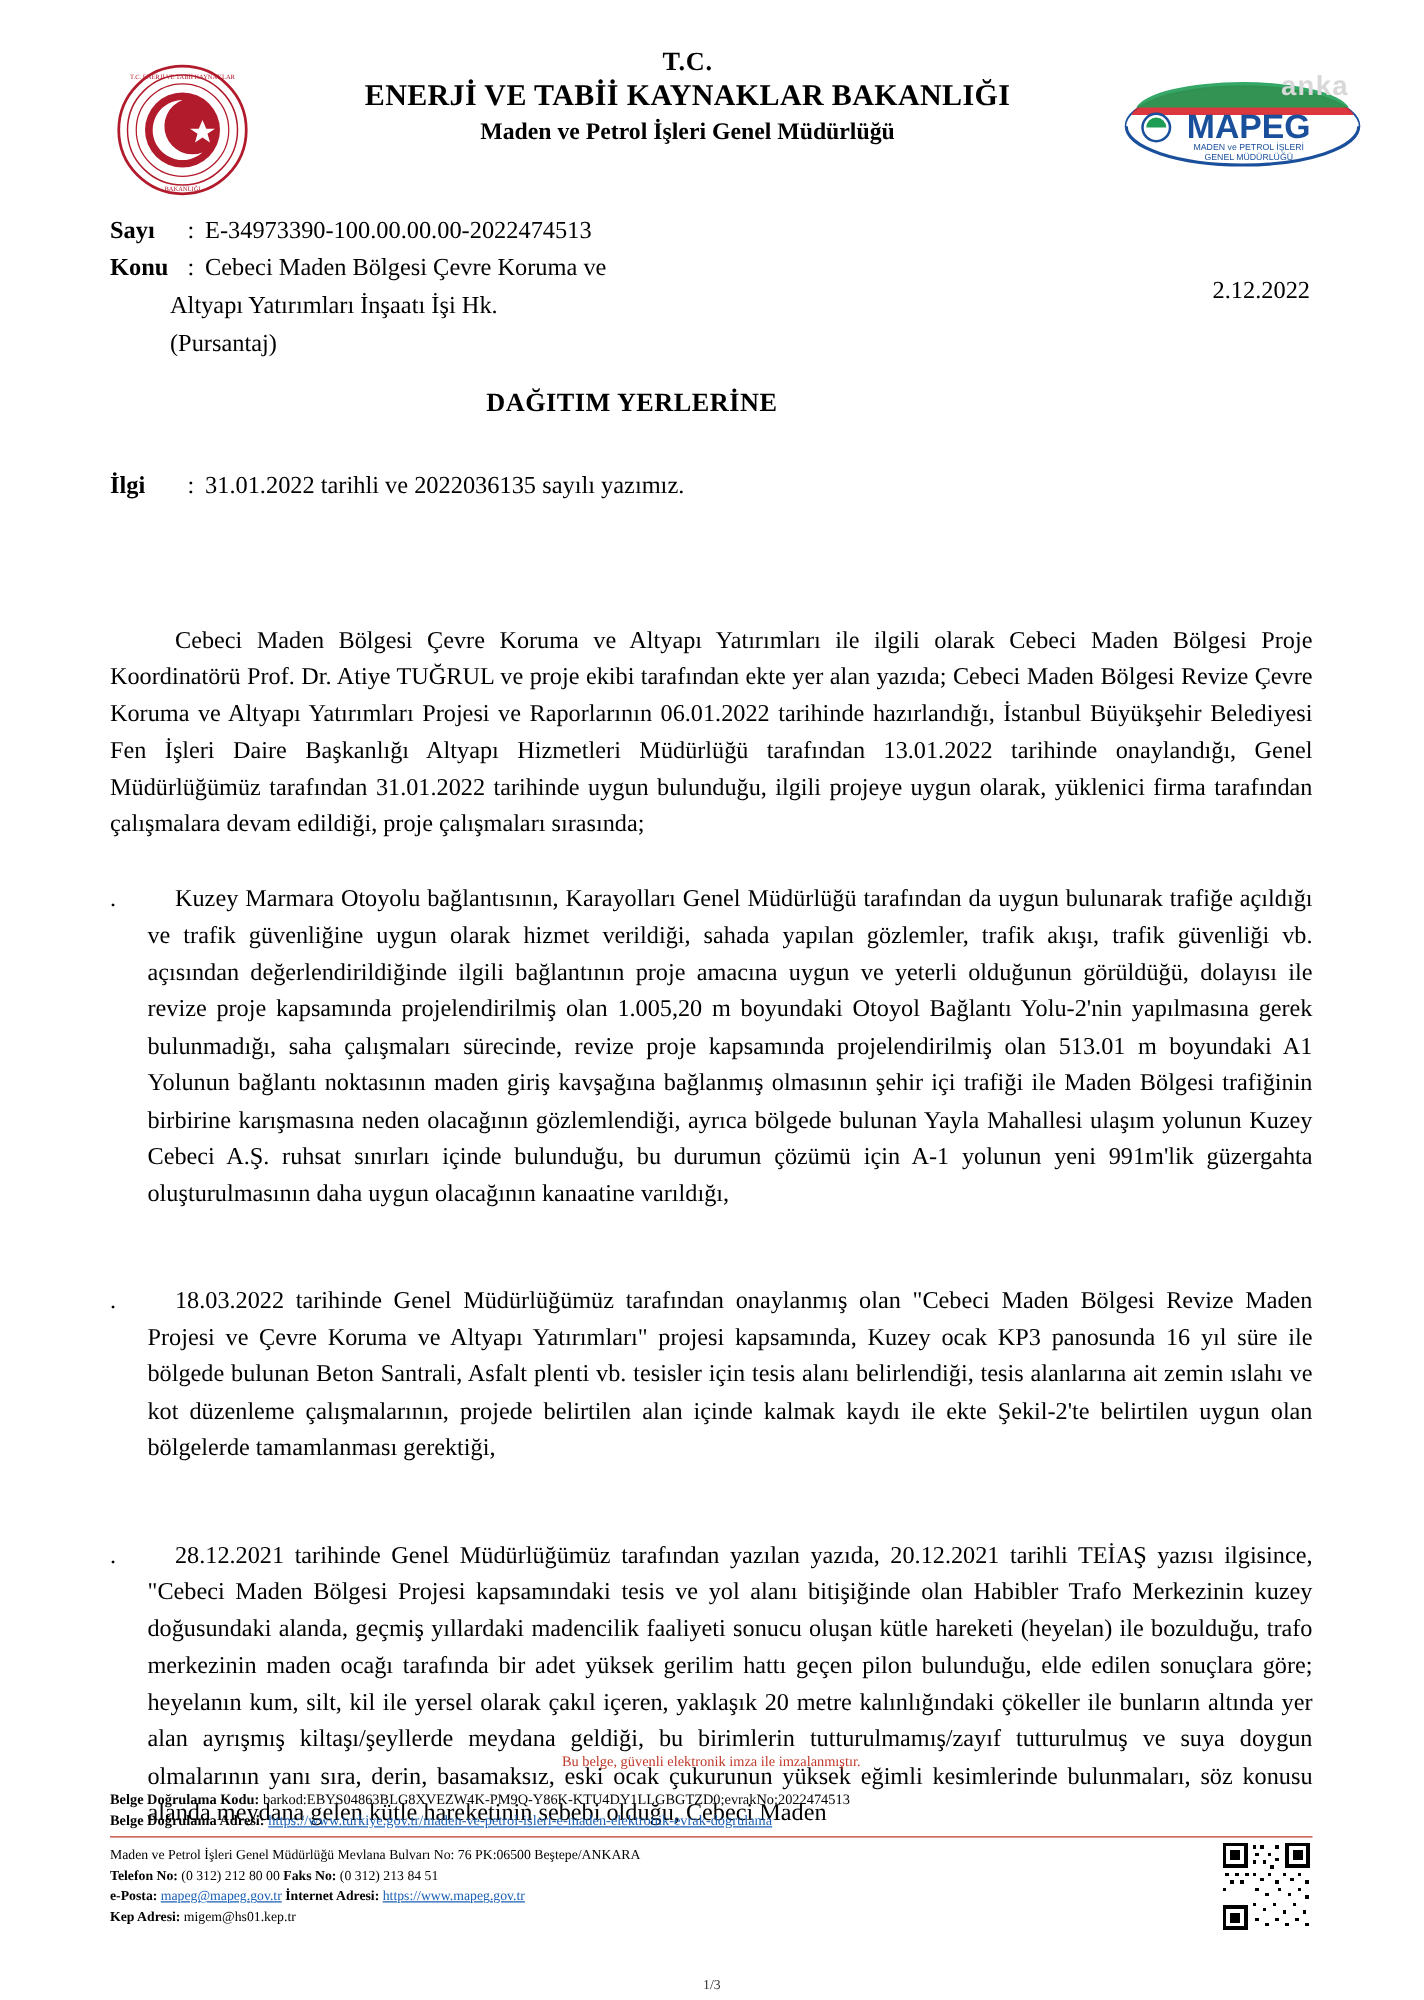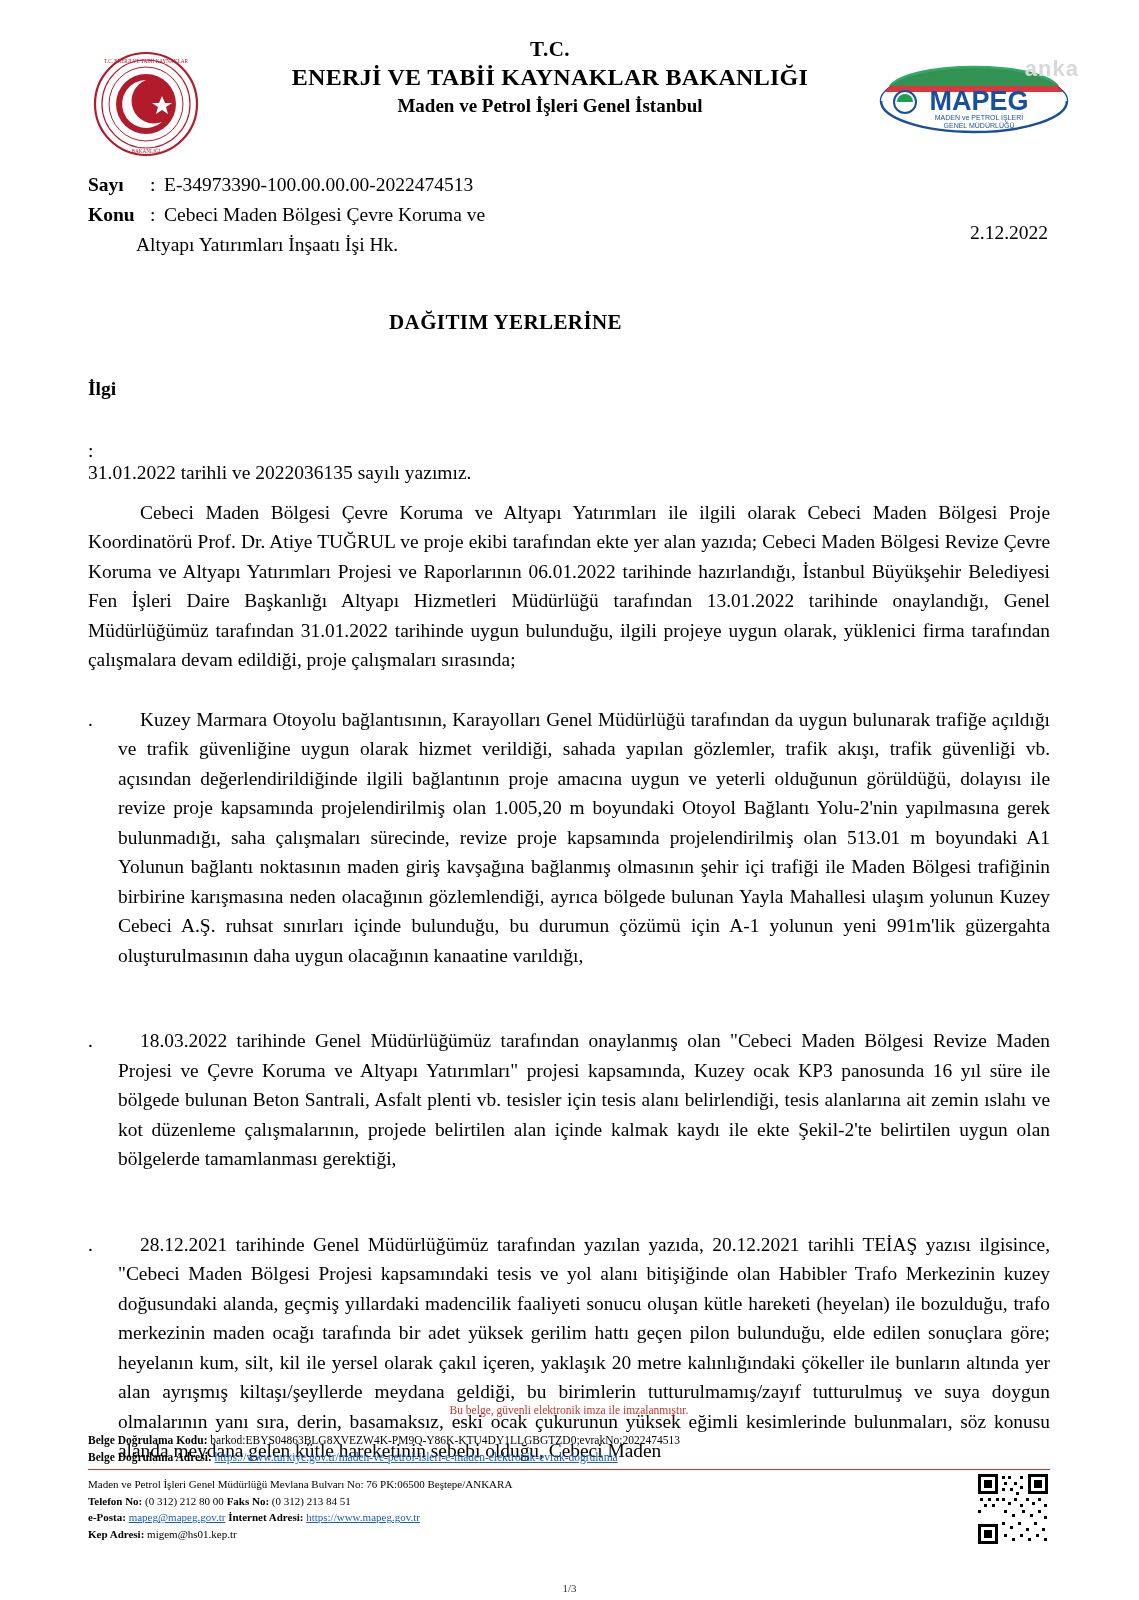--- a/index.html
+++ b/index.html
@@ -60,21 +60,21 @@
   }
   .header-titles .l3 {
     font-size: 19px;
     font-weight: bold;
     line-height: 1.35;
   }
 
   
   .mapeg {
     position: absolute;
-    right: 70px;
+    right: 50px;
     top: 40px;
     width: 190px;
     height: 78px;
     text-decoration: underline;
   }
   .watermark-anka {
     position: absolute;
     right: 60px;
     top: 34px;
     font-family: "Liberation Sans", sans-serif;
@@ -134,21 +134,20 @@
   }
 
   
   .ilgi {
     position: absolute;
     left: 88px;
     top: 378px;
     width: 960px;
     font-size: 19.5px;
     display: flex;
-    flex-direction: column;
   }
   .ilgi .lbl {
     font-weight: bold;
     width: 62px;
     flex: 0 0 62px;
   }
   .ilgi .colon {
     width: 14px;
     flex: 0 0 14px;
   }
@@ -260,21 +259,21 @@
           <circle cx="58" cy="54" r="37"></circle>
         </g>
         <text x="58" y="13" font-size="5.2" fill="#b21b2c" text-anchor="middle" font-family="Liberation Serif, serif">T.C. ENERJİ VE TABİİ KAYNAKLAR</text>
         <text x="58" y="103" font-size="5.2" fill="#b21b2c" text-anchor="middle" font-family="Liberation Serif, serif">BAKANLIĞI</text>
       </svg>
     </div>
 
     <div class="header-titles">
       <div class="l1">T.C.</div>
       <div class="l2">ENERJİ VE TABİİ KAYNAKLAR BAKANLIĞI</div>
-      <div class="l3">Maden ve Petrol İşleri Genel İstanbul</div>
+      <div class="l3">Maden ve Petrol İşleri Genel Müdürlüğü</div>
     </div>
 
     <div class="watermark-anka">anka</div>
 
     <div class="mapeg">
       <svg width="190" height="78" viewBox="0 0 190 78">
         <ellipse cx="95" cy="39" rx="93" ry="31" fill="#ffffff" stroke="#1a4f9c" stroke-width="2.5"></ellipse>
         <path d="M2 39 a93 31 0 0 1 186 0 z" fill="#ffffff"></path>
         <path d="M6 30 a90 28 0 0 1 178 0 z" fill="#d9262e" opacity="0.92"></path>
         <path d="M10 24 a86 24 0 0 1 170 0 z" fill="#1f9d55" opacity="0.9"></path>
@@ -295,20 +294,21 @@
       <div class="meta-colon">:</div>
       <div class="meta-val">E-34973390-100.00.00.00-2022474513</div>
     </div>
 
     <div class="meta-row">
       <div class="meta-label">Konu</div>
       <div class="meta-colon">:</div>
       <div class="meta-val">Cebeci Maden Bölgesi Çevre Koruma ve</div>
     </div>
     <div class="meta-sub">Altyapı Yatırımları İnşaatı İşi Hk.</div>
+    <div class="meta-sub">(Pursantaj)</div>
   </div>
 
   <div class="dagitim">DAĞITIM YERLERİNE</div>
 
   <div class="ilgi">
     <div class="lbl">İlgi</div>
     <div class="colon">:</div>
     <div>31.01.2022 tarihli ve 2022036135 sayılı yazımız.</div>
   </div>
 

